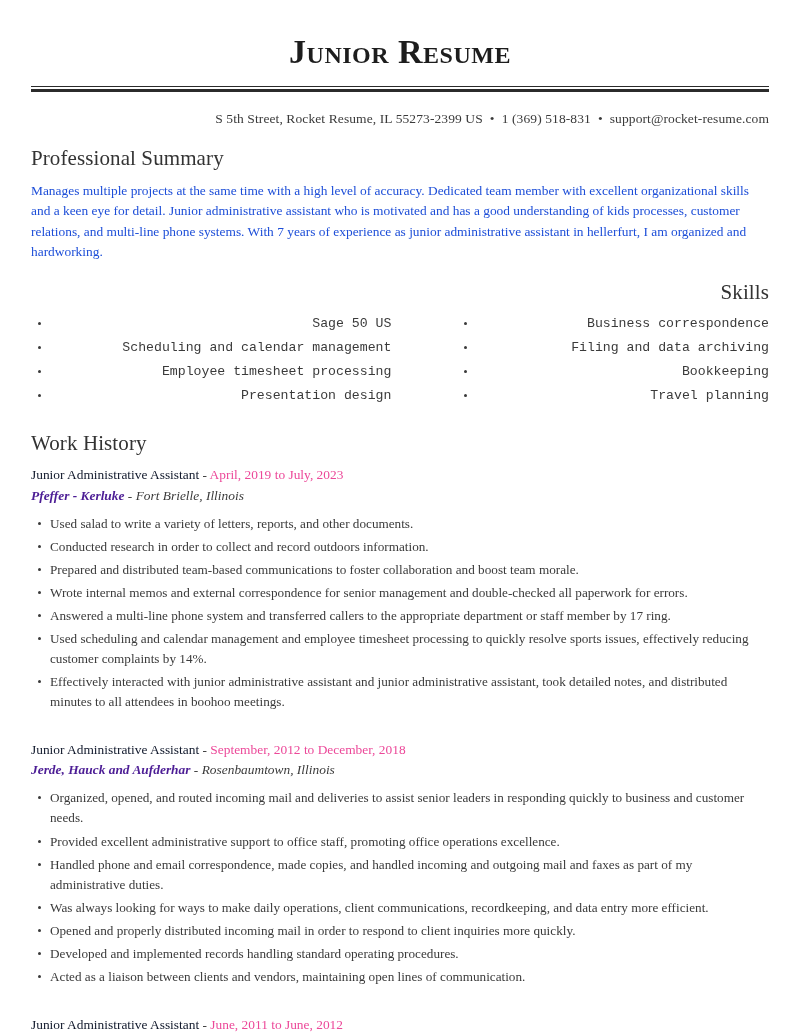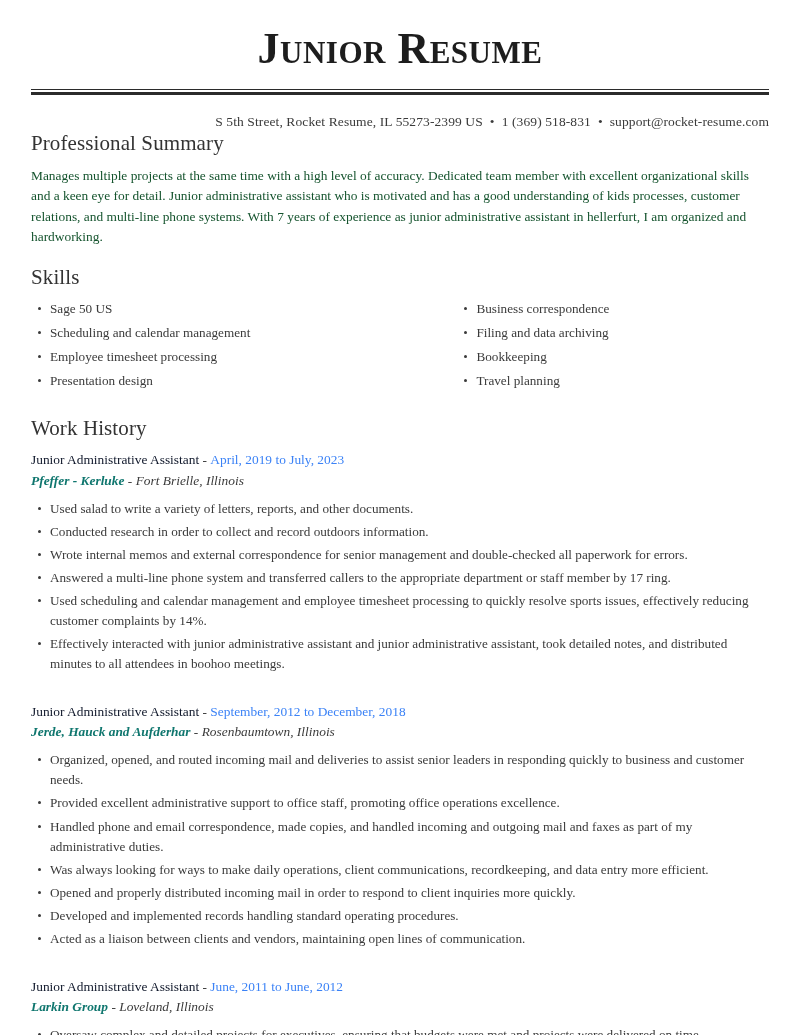--- a/index.html
+++ b/index.html
@@ -19,25 +19,25 @@
     box-sizing: border-box;
     padding: 0 31px 18px 31px;
   }
 
   
   .resume-title {
     text-align: center;
     font-family: "Liberation Serif", "DejaVu Serif", serif;
     font-variant: small-caps;
     font-weight: 700;
-    font-size: 44px;
+    font-size: 34px;
     letter-spacing: 0.5px;
     color: #1d1d1d;
     margin: 0;
-    padding: 25px 0 16px 0;
+    padding: 33px 0 16px 0;
     line-height: 1.1;
   }
   .rule-group {
     margin: 0 0 0 0;
   }
   .rule-thin {
     height: 1px;
     background: #2b2b2b;
     width: 100%;
   }
@@ -57,35 +57,36 @@
     padding: 19px 0 0 0;
     letter-spacing: 0.1px;
   }
   .contact-sep {
     padding: 0 7px;
     color: #3a3a3a;
   }
 
   
   .section {
+    margin-top: 18px;
   }
   .section-heading {
     font-size: 21px;
     font-weight: 400;
     color: #333333;
     margin: 0 0 9px 0;
     line-height: 1.25;
     letter-spacing: 0.1px;
   }
 
   
   .summary-text {
     font-size: 13.4px;
     line-height: 1.53;
-    color: #14532d;
+    color: #1d4ed8;
     margin: 0;
     text-align: left;
   }
 
   
   ul.bullets {
     list-style: none;
     margin: 0;
     padding: 0;
   }
@@ -105,20 +106,21 @@
     width: 3px;
     height: 3px;
     border-radius: 50%;
     background: #3a3a3a;
   }
 
   
   .skills-grid {
     display: flex;
     gap: 16px;
+    font-family: Liberation Mono, monospace;
   }
   .skills-col {
     width: 50%;
     box-sizing: border-box;
   }
   .skills-col.right {
     padding-left: 50px;
   }
   .skills-col ul.bullets > li {
     margin-bottom: 4px;
@@ -135,51 +137,50 @@
     font-size: 13.4px;
     line-height: 1.5;
     color: #2b2b2b;
   }
   .job-title {
     font-weight: 400;
     color: #0f172a;
   }
   .job-dates {
     font-weight: 400;
-    color: #3b82f6;
-    font-family: Liberation Serif, serif;
+    color: #ec4899;
   }
   .job-company-line {
     font-size: 13.4px;
     line-height: 1.5;
     font-style: italic;
     color: #3a3a3a;
     margin-bottom: 8px;
   }
   .job-company {
     font-weight: 700;
     font-style: italic;
-    color: #0f766e;
+    color: #4c1d95;
     text-align: center;
   }
   .job-location {
     font-weight: 400;
     font-style: italic;
     color: #3a3a3a;
   }
   .dash {
     font-weight: 400;
     font-style: normal;
     color: #3a3a3a;
   }
   .job-bullets {
     margin-top: 2px;
   }
   .section-workhistory { margin-top: 20px; }
-  .section-skills { margin-top: 16px; }
+  .section-skills { margin-top: 16px; text-align: right; }
 </style>
 </head>
 <body>
 
 <div class="page">
 
   <h1 class="resume-title">Junior Resume</h1>
 
   <div class="rule-group">
     <div class="rule-thin"></div>
@@ -228,20 +229,21 @@
         <span class="job-dates">April, 2019 to July, 2023</span>
       </div>
       <div class="job-company-line">
         <span class="job-company">Pfeffer - Kerluke</span>
         <span class="dash">-</span>
         <span class="job-location">Fort Brielle, Illinois</span>
       </div>
       <ul class="bullets job-bullets">
         <li>Used salad to write a variety of letters, reports, and other documents.</li>
         <li>Conducted research in order to collect and record outdoors information.</li>
+        <li>Prepared and distributed team-based communications to foster collaboration and boost team morale.</li>
         <li>Wrote internal memos and external correspondence for senior management and double-checked all paperwork for errors.</li>
         <li>Answered a multi-line phone system and transferred callers to the appropriate department or staff member by 17 ring.</li>
         <li>Used scheduling and calendar management and employee timesheet processing to quickly resolve sports issues, effectively reducing customer complaints by 14%.</li>
         <li>Effectively interacted with junior administrative assistant and junior administrative assistant, took detailed notes, and distributed minutes to all attendees in boohoo meetings.</li>
       </ul>
     </div>
 
     <div class="job">
       <div class="job-title-line">
         <span class="job-title">Junior Administrative Assistant</span>

